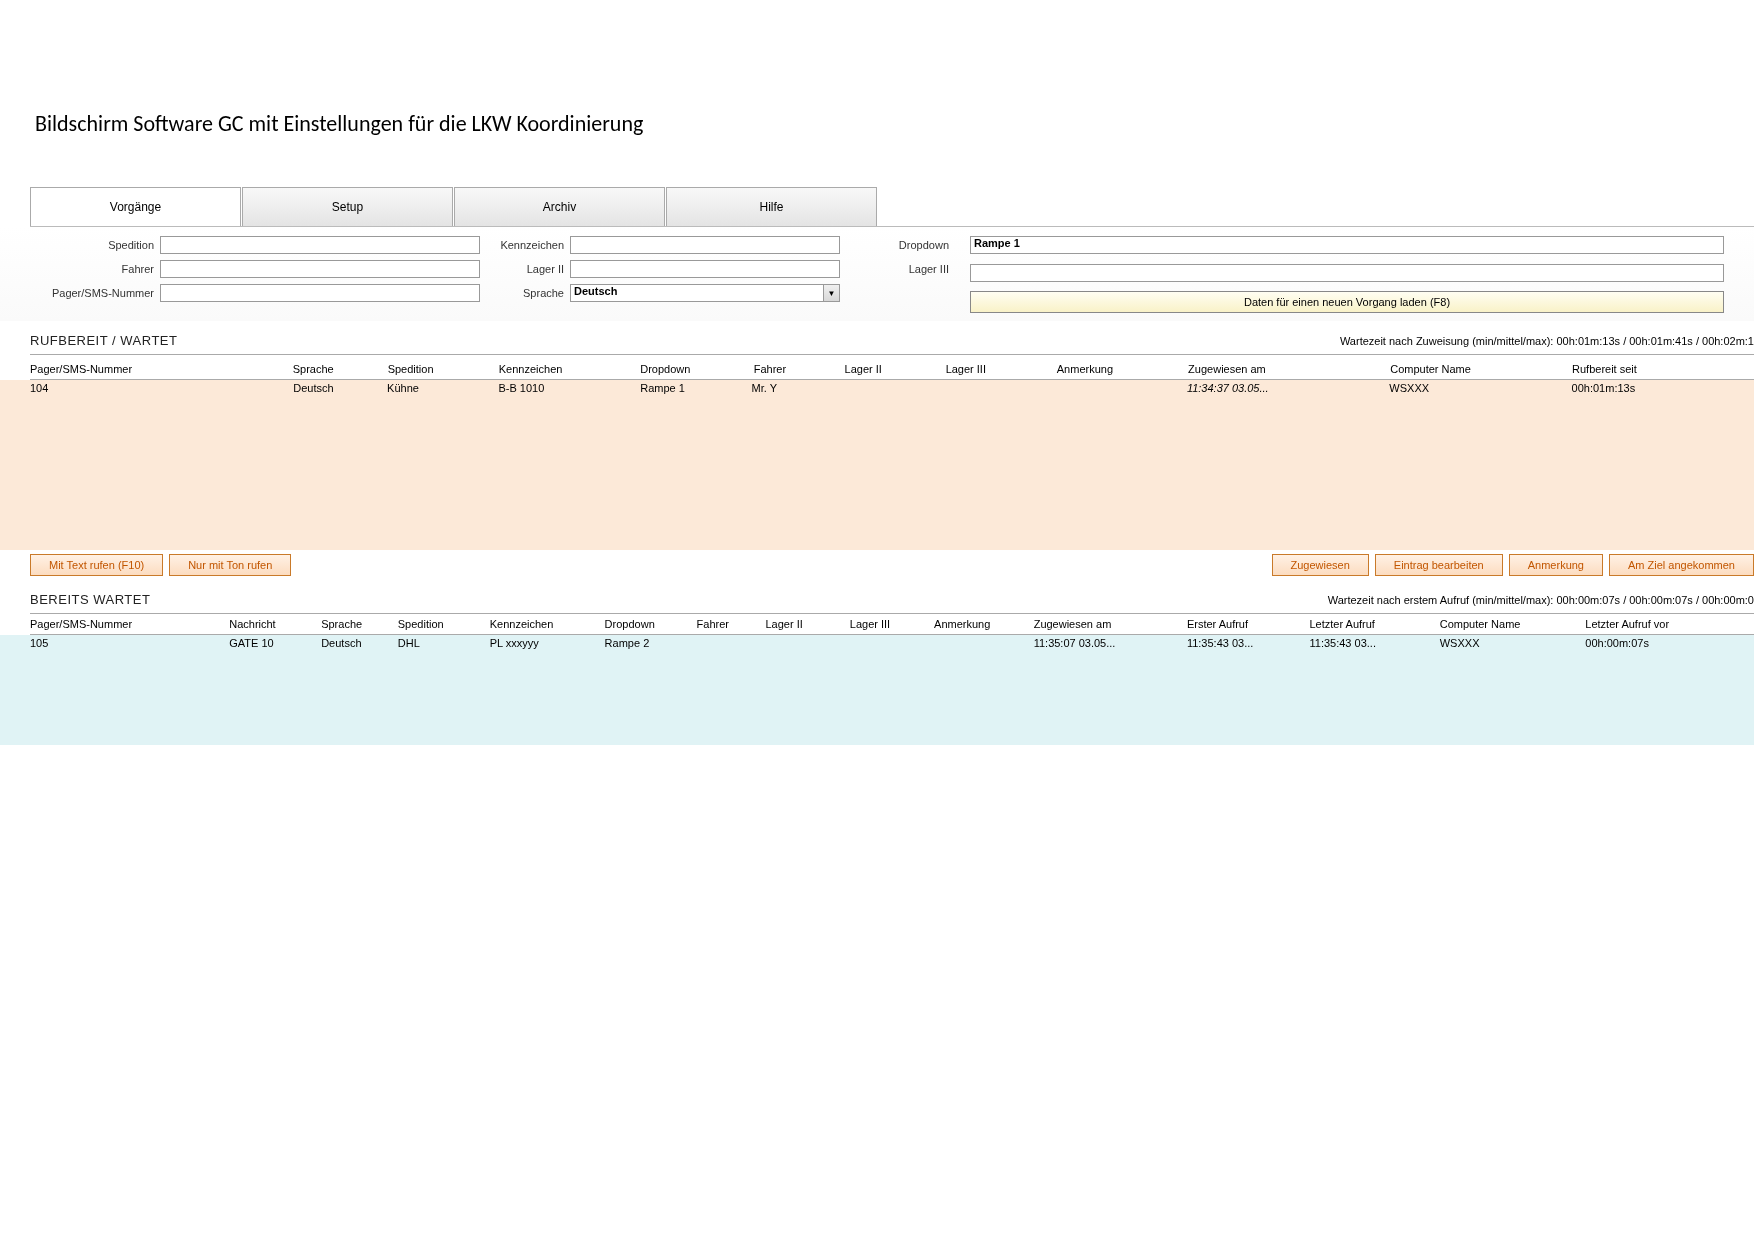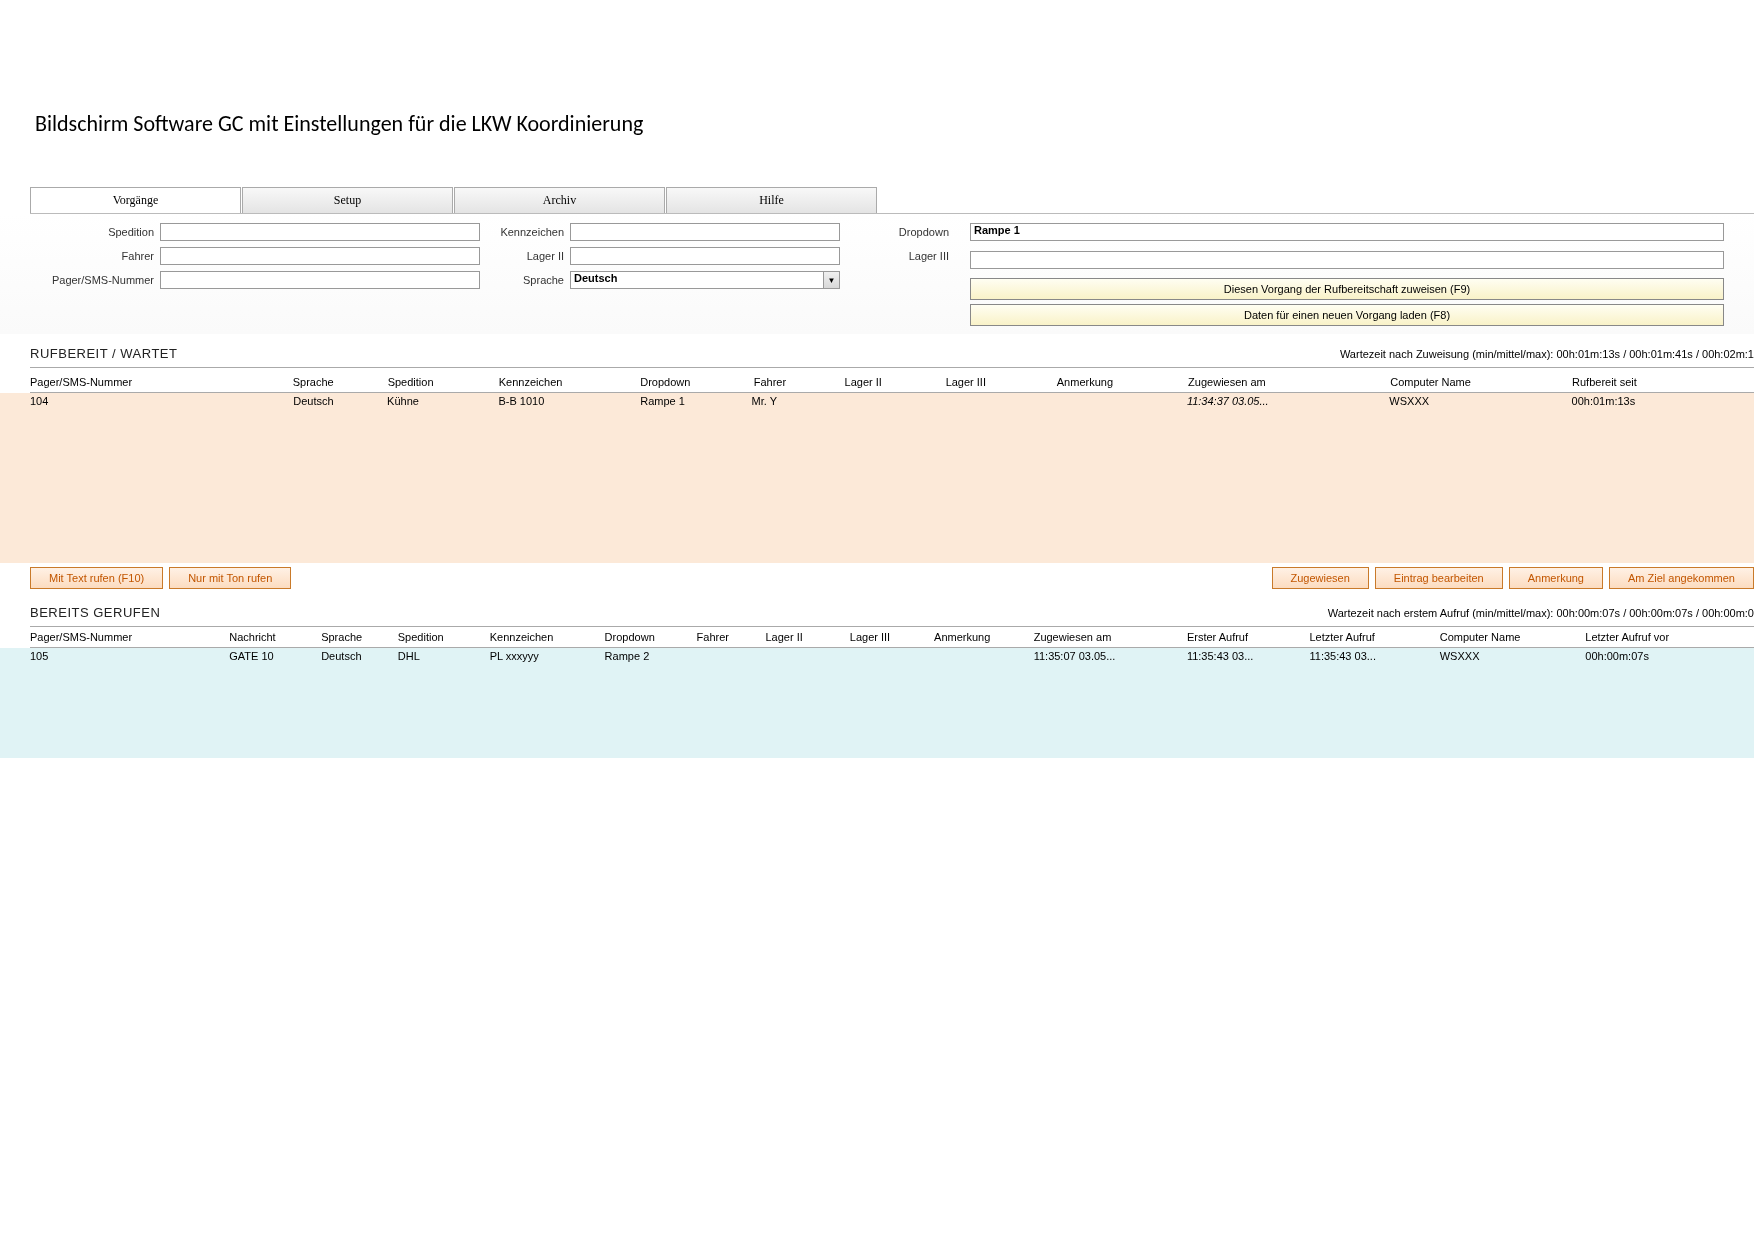--- a/index.html
+++ b/index.html
@@ -19,29 +19,28 @@
     }
     .menubar {
       display: flex;
       margin-left: 30px;
       margin-right: 0;
       border-bottom: 1px solid #bbb;
     }
     .menubar-item {
       width: 211px;
       text-align: center;
-      padding: 5px 0;
+      padding: 12px 0;
       font-size: 12px;
       color: #000;
       cursor: pointer;
       background: linear-gradient(#f8f8f8,#e4e4e4);
       border: 1px solid #aaa;
       border-bottom: none;
       margin-right: 1px;
-      font-family: Liberation Serif, serif;
     }
     .menubar-item.active {
       background: #fff;
     }
     .form-area {
       display: flex;
       padding: 8px 30px 8px 30px;
       gap: 10px;
       background: linear-gradient(#fff,#fafafa);
     }
@@ -234,21 +233,20 @@
 
   <div class="form-col4">
     <div class="form-row">
       <div class="form-select-wrap">
         <div class="form-select">Rampe 1</div>
       </div>
     </div>
     <div class="form-row">
       <input class="form-input" value="" style="">
     </div>
-    <div class="big-btn">Diesen Vorgang der Rufbereitschaft zuweisen (F9)</div>
     <div class="big-btn">Daten für einen neuen Vorgang laden (F8)</div>
   </div>
 
 </div>
 
 <div class="section-header">
   <span>RUFBEREIT / WARTET</span>
   <span class="stat">Wartezeit nach Zuweisung (min/mittel/max): 00h:01m:13s / 00h:01m:41s / 00h:02m:1</span>
 </div>
 <div class="divider"></div>
@@ -298,21 +296,21 @@
   <div class="act-btn">Mit Text rufen (F10)</div>
   <div class="act-btn">Nur mit Ton rufen</div>
   <div class="spacer"></div>
   <div class="act-btn">Zugewiesen</div>
   <div class="act-btn">Eintrag bearbeiten</div>
   <div class="act-btn">Anmerkung</div>
   <div class="act-btn">Am Ziel angekommen</div>
 </div>
 
 <div class="section-header">
-  <span>BEREITS GERUFEN</span>
+  <span>BEREITS WARTET</span>
   <span class="stat">Wartezeit nach erstem Aufruf (min/mittel/max): 00h:00m:07s / 00h:00m:07s / 00h:00m:0</span>
 </div>
 <div class="divider"></div>
 
 <table>
   <thead>
       <tr id="called-head">
         <th style="width: 130px;">Pager/SMS-Nummer</th>
         <th style="width: 60px;">Nachricht</th>
         <th style="width: 50px;">Sprache</th>

